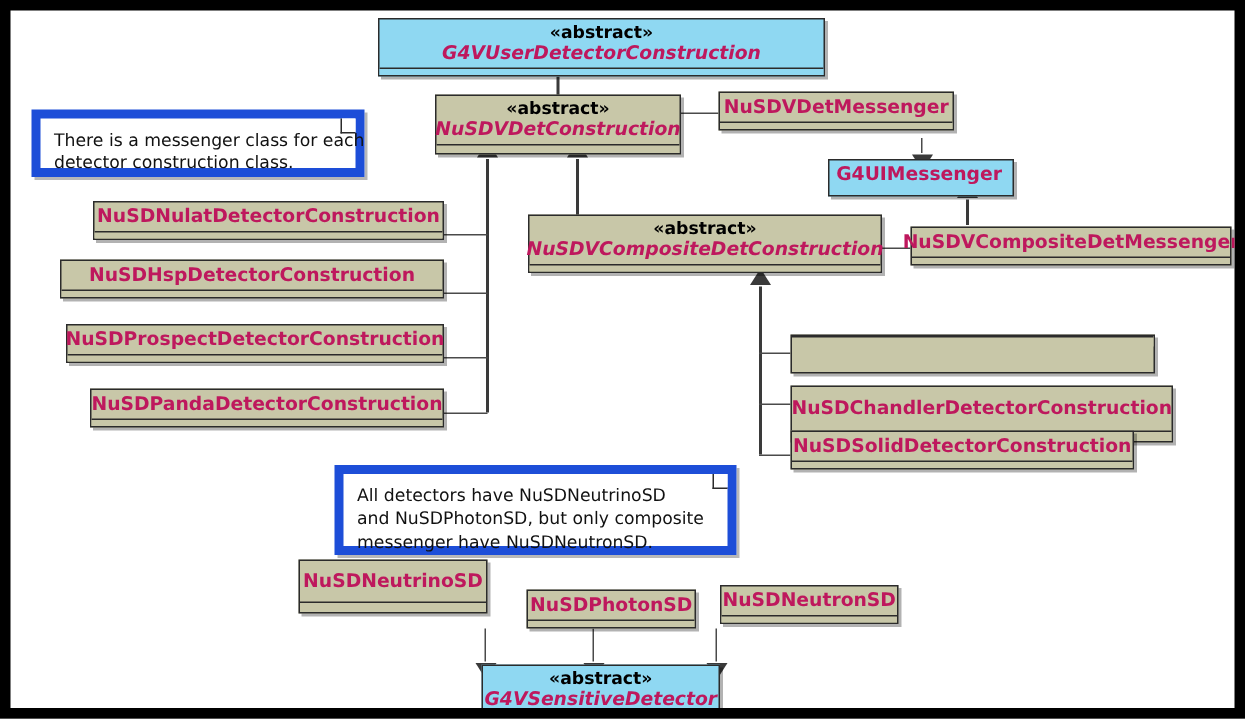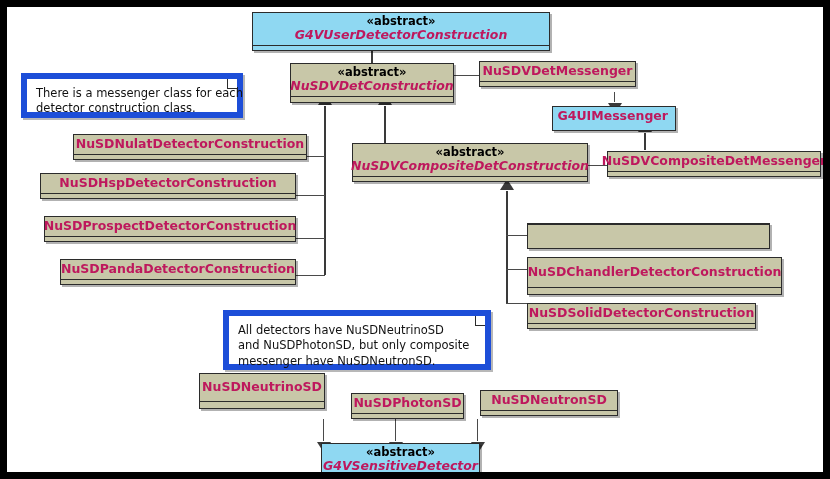--- a/index.html
+++ b/index.html
@@ -193,21 +193,21 @@
     <div class="compartment"></div>
   </div>
 
   <div class="cls" style="left:600px;top:144px;width:214px;height:26px;">
     <div class="namebox">
       <div class="cname">NuSDVCompositeDetMessenger</div>
     </div>
     <div class="compartment"></div>
   </div>
 
-  <div class="cls" style="left:55px;top:127px;width:234px;height:26px;margin-left:11px;">
+  <div class="cls" style="left:55px;top:127px;width:234px;height:26px;">
     <div class="namebox">
       <div class="cname">NuSDNulatDetectorConstruction</div>
     </div>
     <div class="compartment"></div>
   </div>
 
   <div class="cls" style="left:33px;top:166px;width:256px;height:26px;">
     <div class="namebox">
       <div class="cname">NuSDHspDetectorConstruction</div>
     </div>
@@ -232,42 +232,42 @@
     <div class="compartment"></div>
   </div>
 
   <div class="cls" style="left:520px;top:250px;width:255px;height:38px;">
     <div class="namebox">
       <div class="cname">NuSDChandlerDetectorConstruction</div>
     </div>
     <div class="compartment"></div>
   </div>
 
-  <div class="cls" style="left:520px;top:296px;width:229px;height:26px;">
+  <div class="cls" style="left:520px;top:280px;width:229px;height:26px;">
     <div class="namebox">
       <div class="cname">NuSDSolidDetectorConstruction</div>
     </div>
     <div class="compartment"></div>
   </div>
 
   <div class="cls" style="left:192px;top:366px;width:126px;height:36px;">
     <div class="namebox">
       <div class="cname">NuSDNeutrinoSD</div>
     </div>
     <div class="compartment"></div>
   </div>
 
   <div class="cls" style="left:344px;top:386px;width:113px;height:26px;">
     <div class="namebox">
       <div class="cname">NuSDPhotonSD</div>
     </div>
     <div class="compartment"></div>
   </div>
 
-  <div class="cls" style="left:473px;top:383px;width:138px;height:26px;">
+  <div class="cls" style="left:473px;top:383px;width:119px;height:26px;">
     <div class="namebox">
       <div class="cname">NuSDNeutronSD</div>
     </div>
     <div class="compartment"></div>
   </div>
 
   <div class="cls blue abstract" style="left:314px;top:436px;width:159px;height:37px;">
     <div class="namebox">
       <div class="stereo">«abstract»</div>
       <div class="cname">G4VSensitiveDetector</div>

